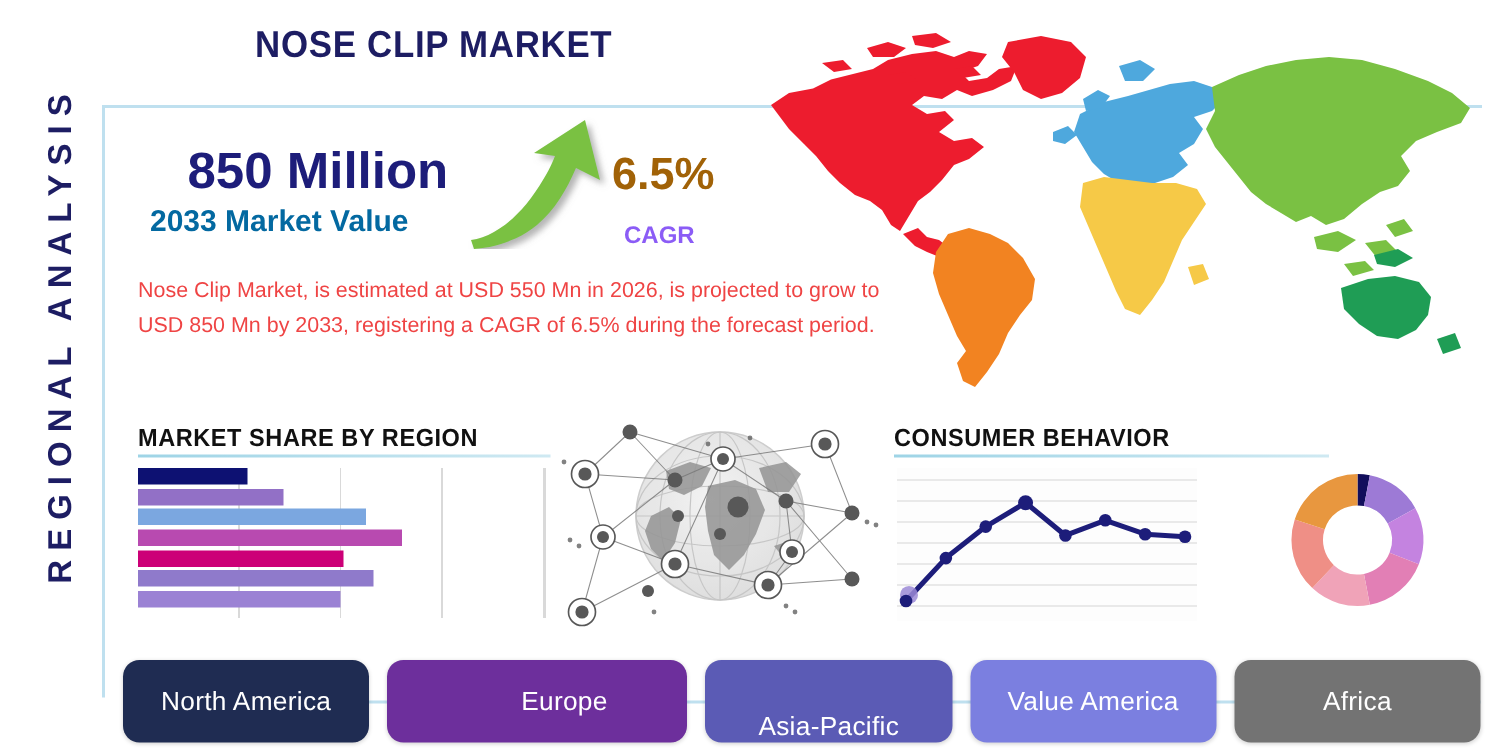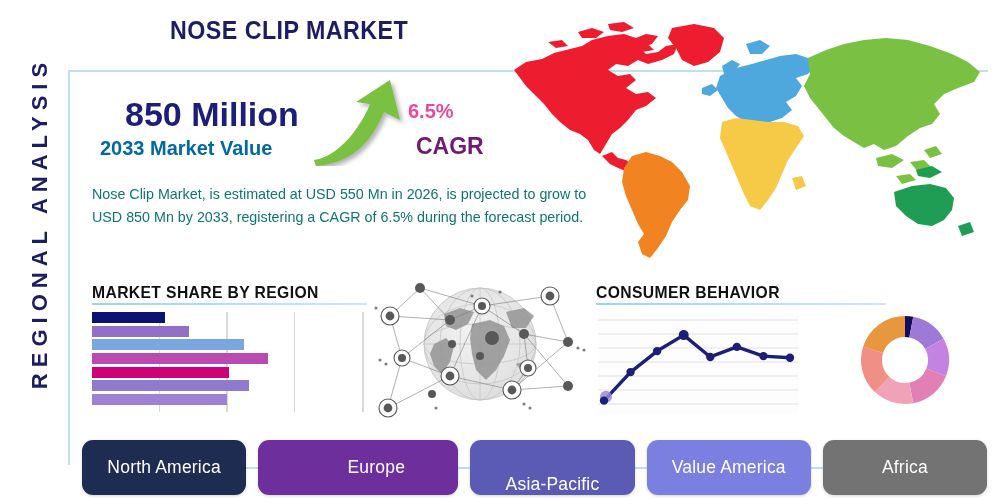--- a/index.html
+++ b/index.html
@@ -63,43 +63,43 @@
   }
   .kpi-label{
     position:absolute;
     left:100px; top:137px;
     font-size:20px; font-weight:700;
     color:#0369a1;
   }
   .cagr-value{
     position:absolute;
     left:408px; top:100px;
-    font-size:20px; font-weight:700;
-    color:#ec4899;
+    font-size:30px; font-weight:700;
+    color:#a16207;
   }
   .cagr-label{
     position:absolute;
-    left:416px; top:133px;
-    font-size:23px; font-weight:700;
-    color:#701a75;
+    left:416px; top:149px;
+    font-size:16px; font-weight:700;
+    color:#8b5cf6;
   }
   .arrow-wrap{
     position:absolute;
     left:312px; top:78px;
     width:96px;height:88px;
   }
 
   
   .desc{
     position:absolute;
     left:92px; top:183px;
     width:500px;
     font-size:14.3px;
     line-height:23px;
-    color:#0f766e;
+    color:#ef4444;
   }
 
   
   .world-map{
     position:absolute;
     left:496px; top:10px;
     width:500px; height:262px;
   }
 
   

